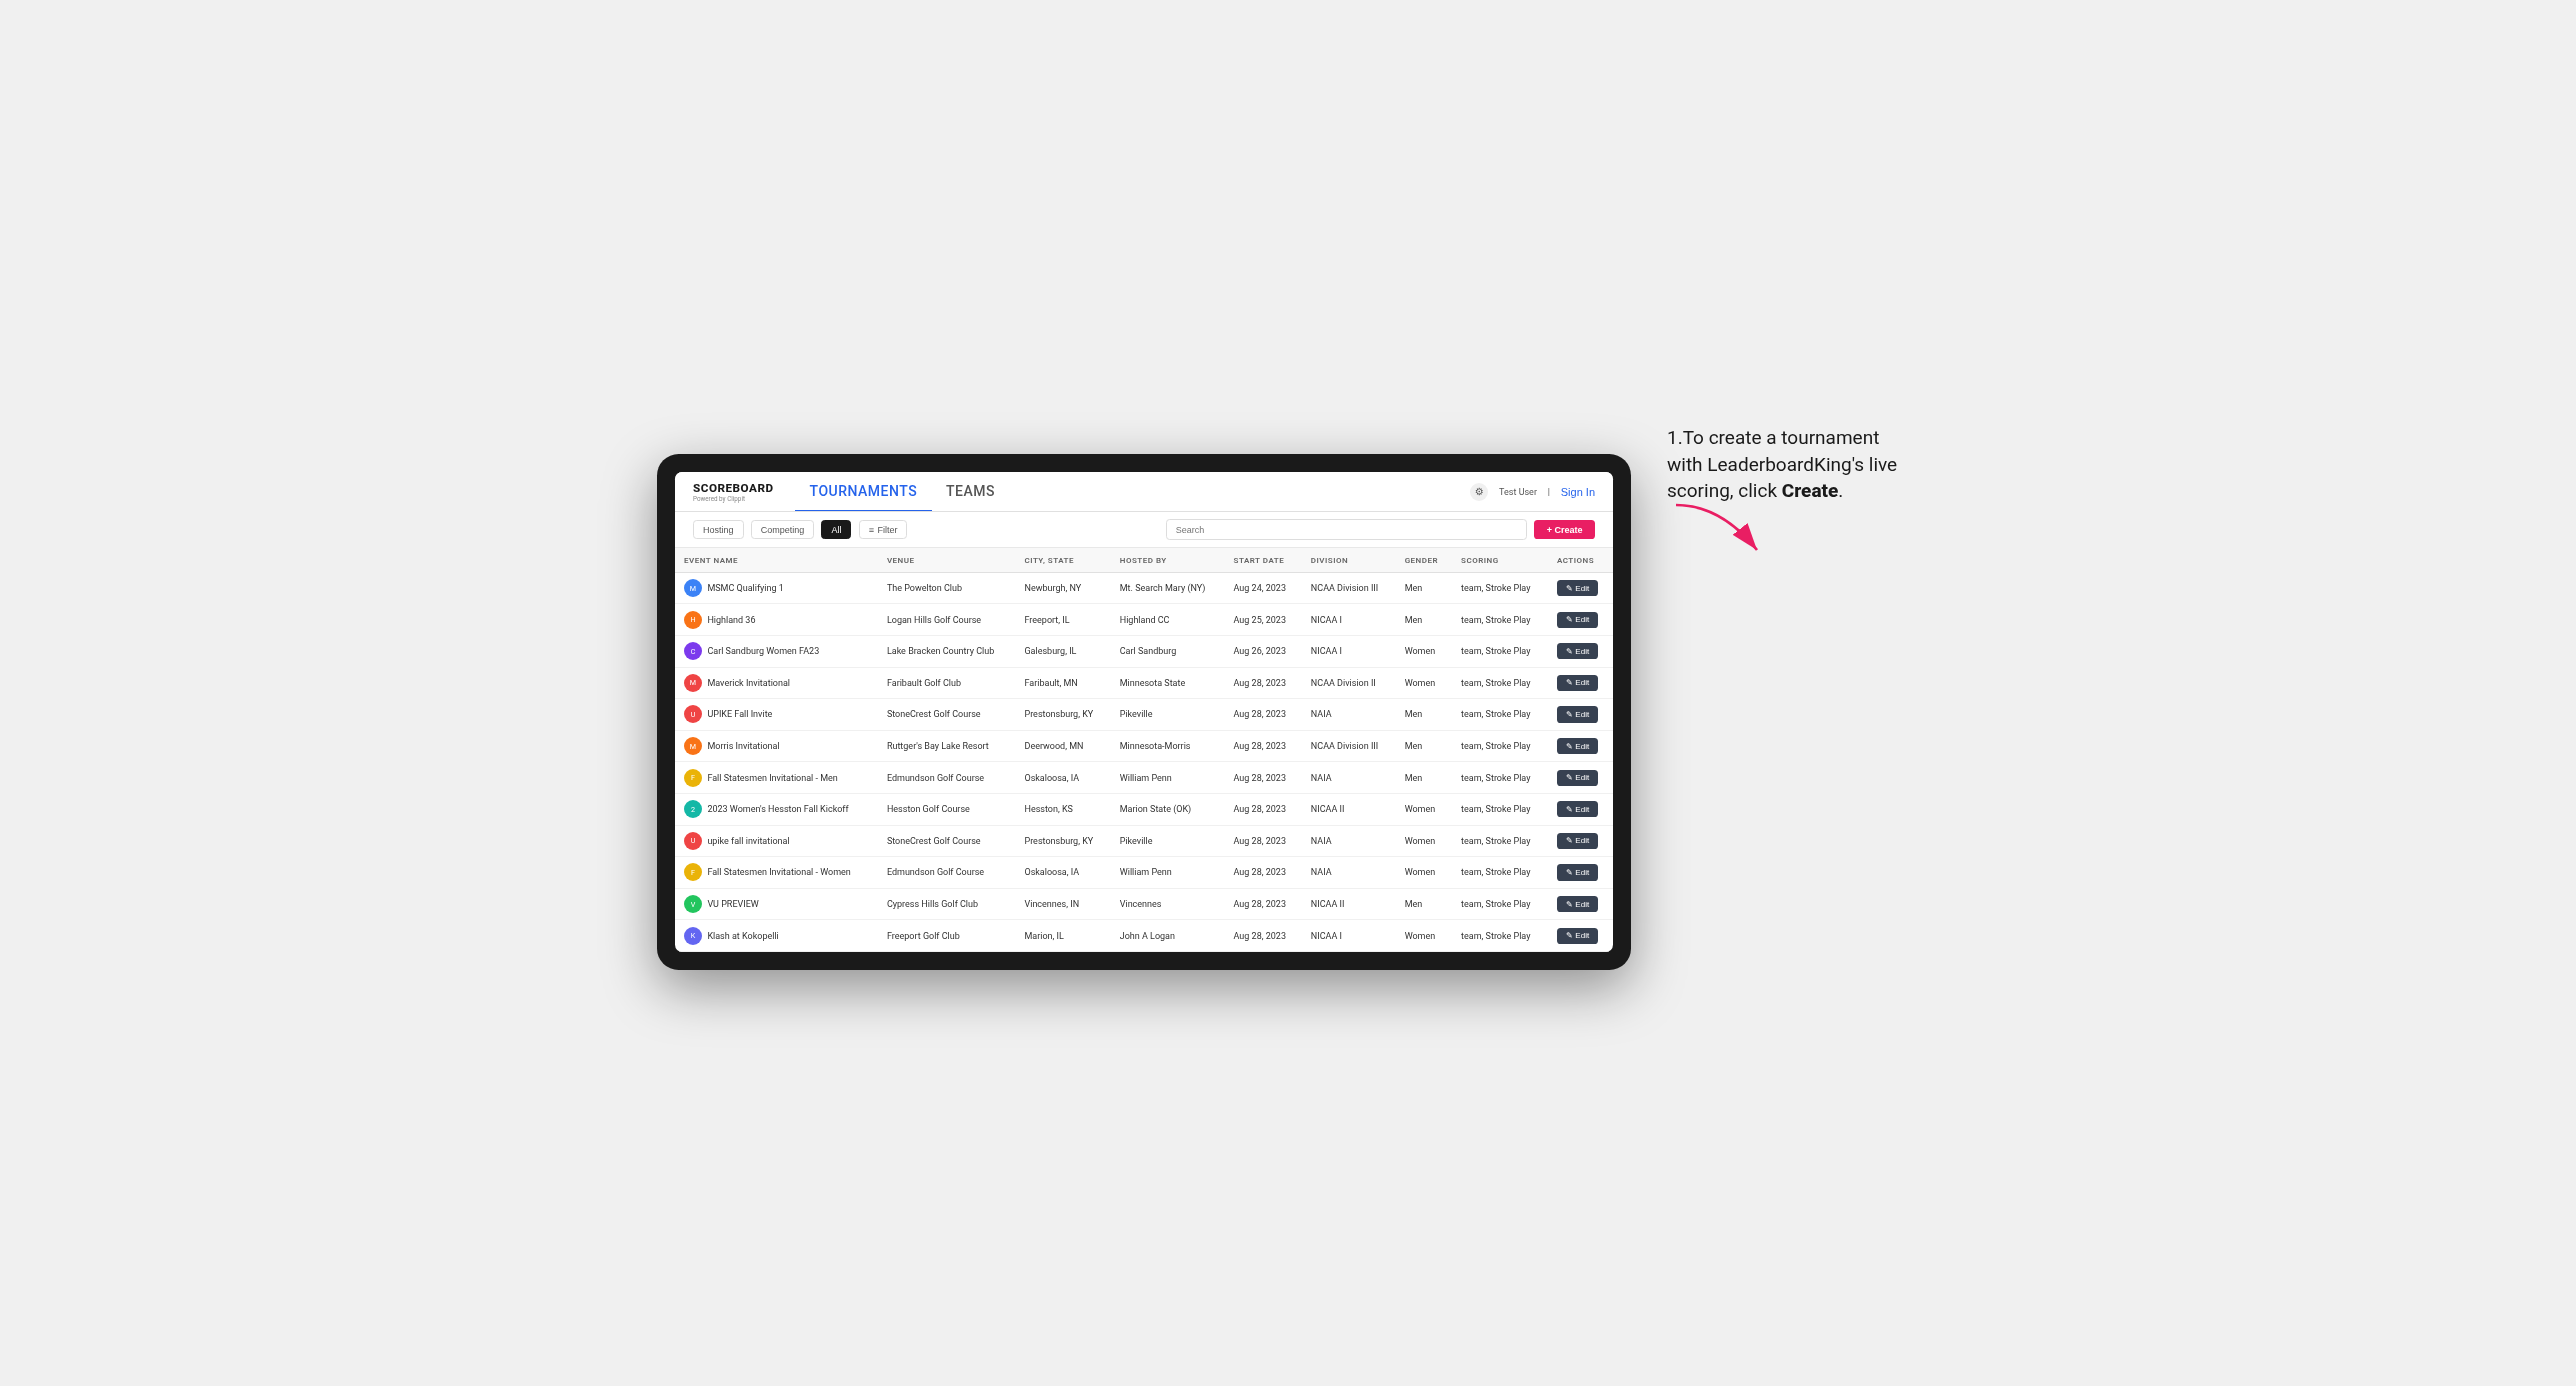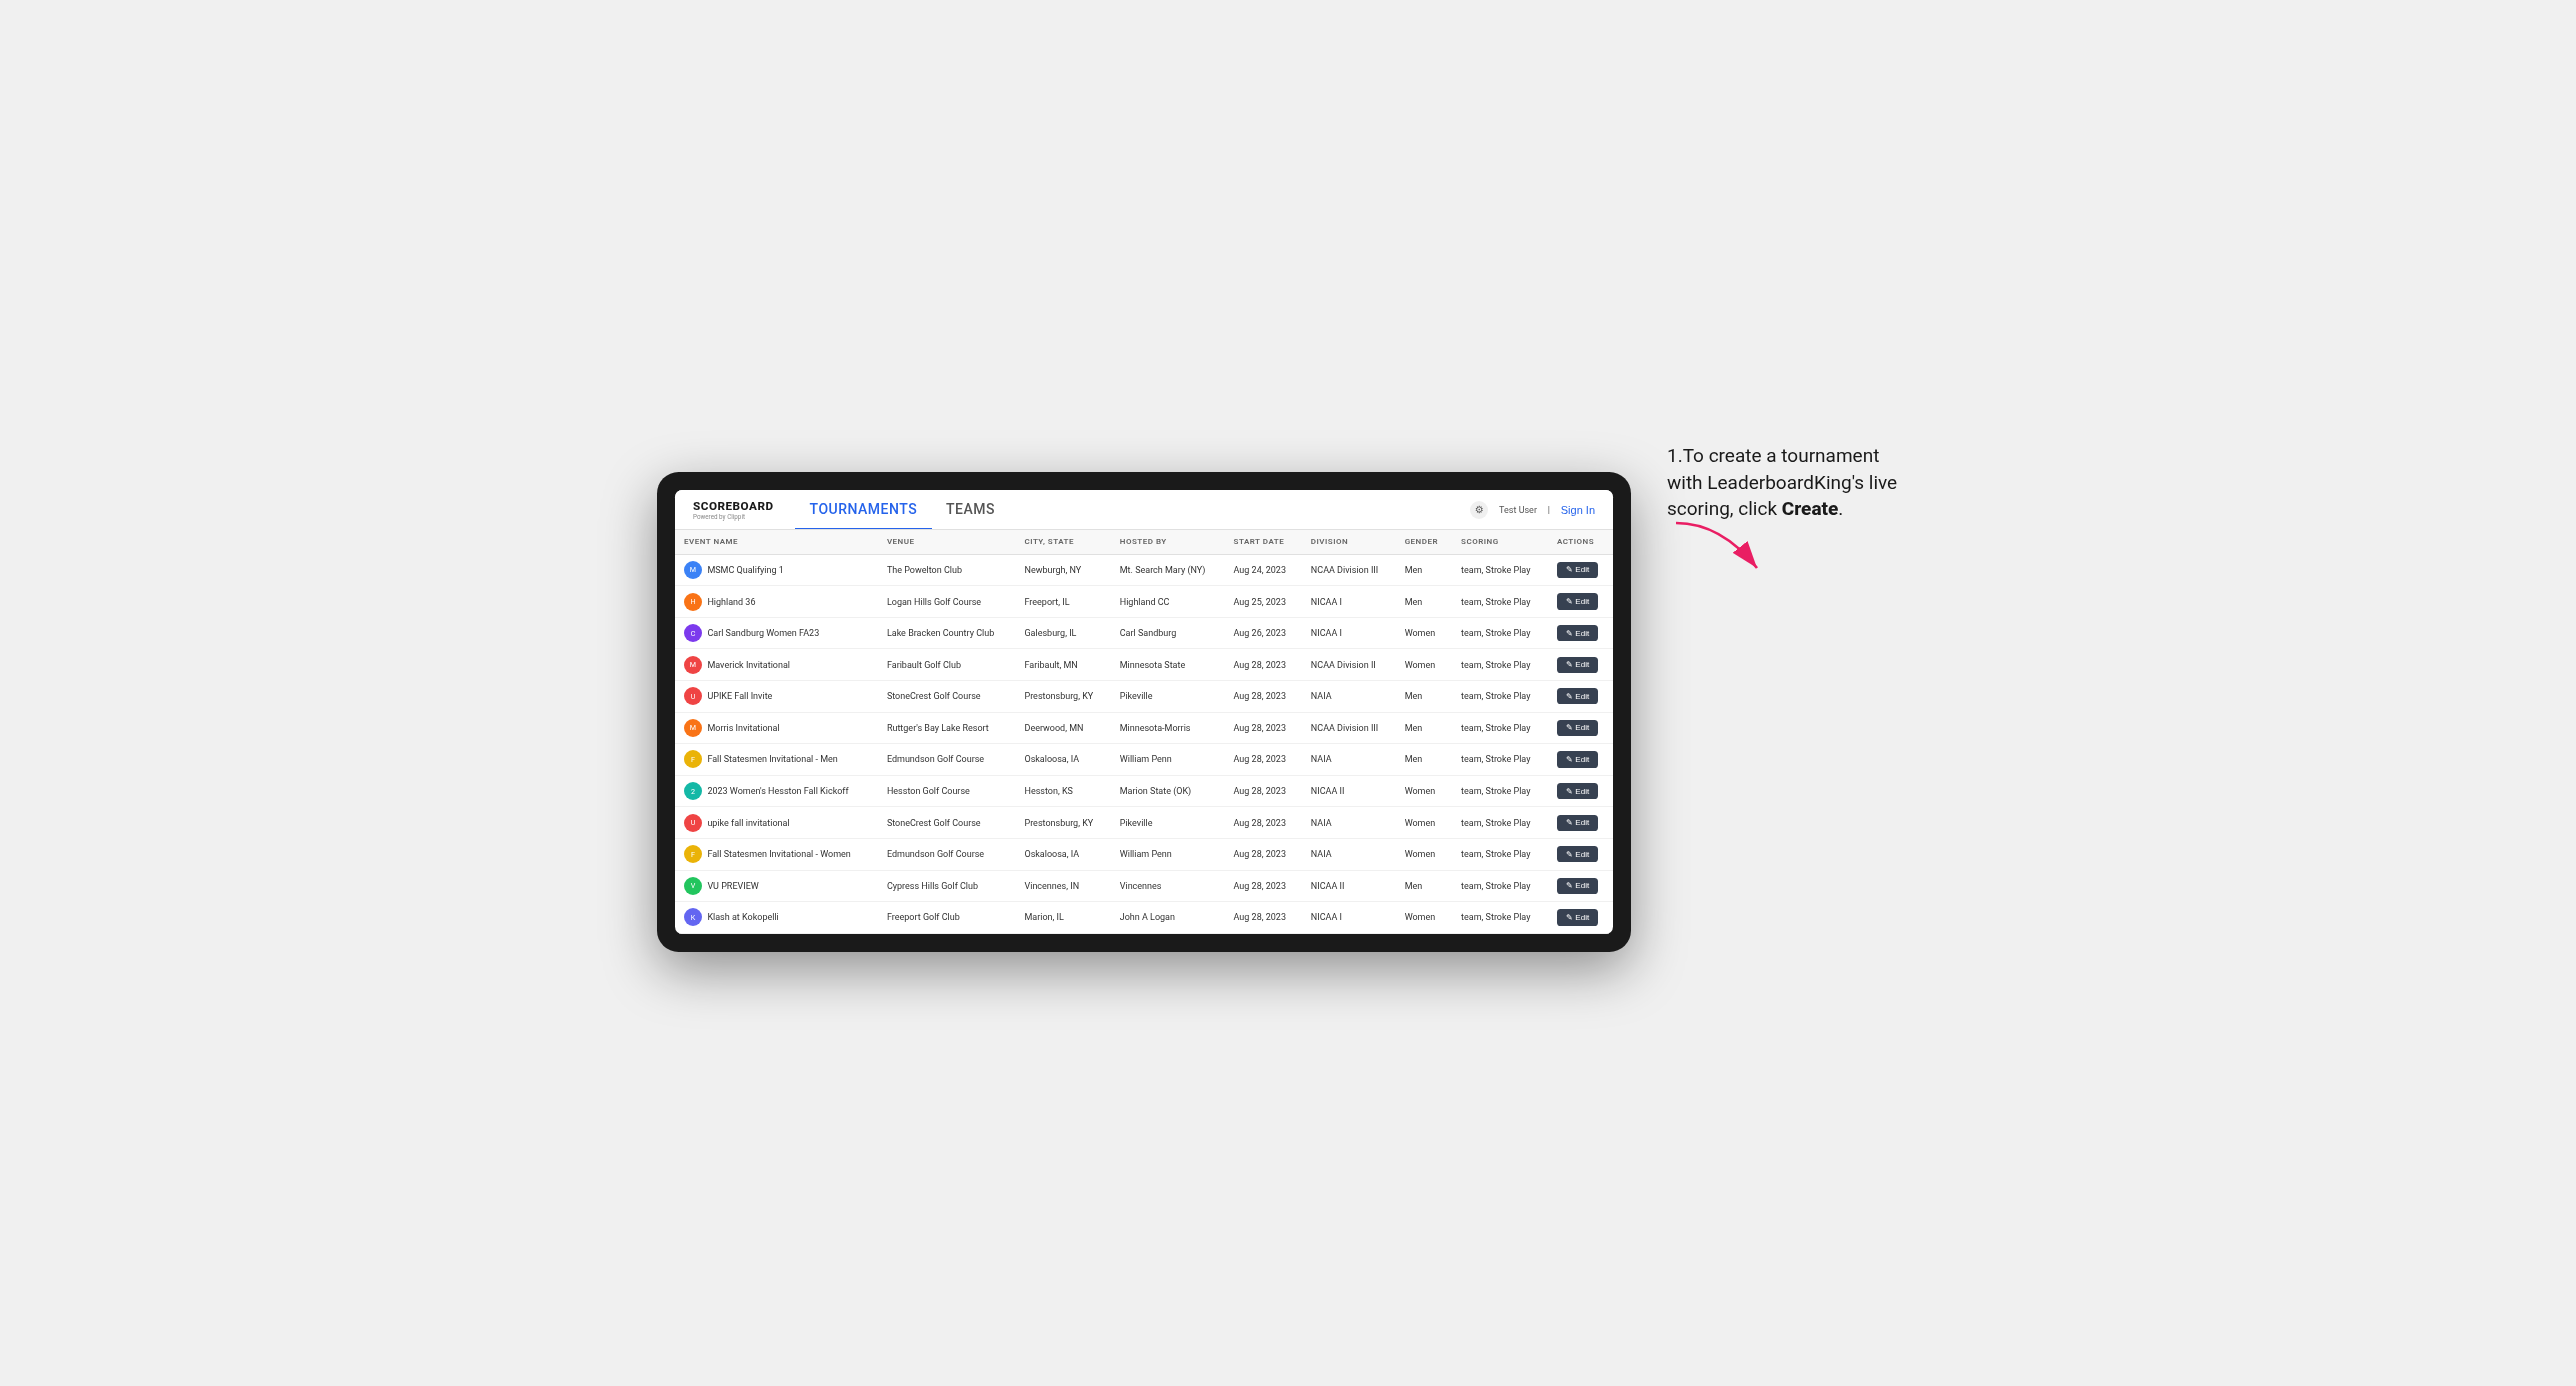--- a/index.html
+++ b/index.html
@@ -315,20 +315,33 @@
           <div class="nav-tab">TEAMS</div>
         </div>
         <div class="nav-right">
           <div class="nav-gear">⚙</div>
           <span>Test User</span>
           <span>|</span>
           <button class="sign-btn">Sign In</button>
         </div>
       </div>
 
+      <div class="toolbar">
+        <button class="filter-btn">Hosting</button>
+        <button class="filter-btn">Competing</button>
+        <button class="filter-btn active">All</button>
+        <button class="filter-icon-btn">
+          <span>≡</span>
+          <span>Filter</span>
+        </button>
+        <div class="search-container">
+          <input class="search-input" type="text" placeholder="Search" style="">
+        </div>
+        <button class="create-btn">+ Create</button>
+      </div>
 
       <div class="table-container">
         <table>
           <thead>
             <tr>
               <th>EVENT NAME</th>
               <th>VENUE</th>
               <th>CITY, STATE</th>
               <th>HOSTED BY</th>
               <th>START DATE</th>

